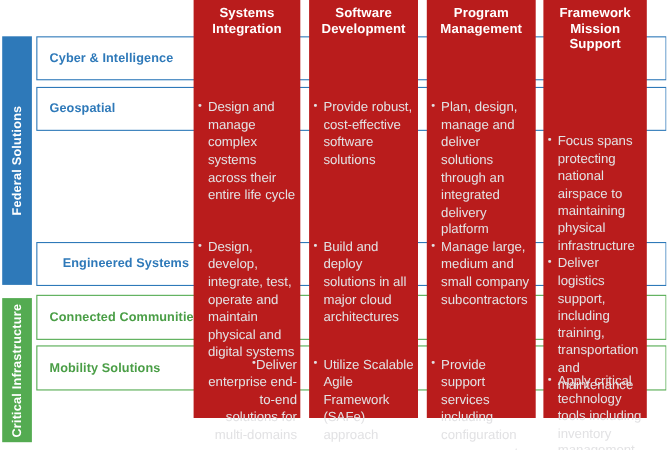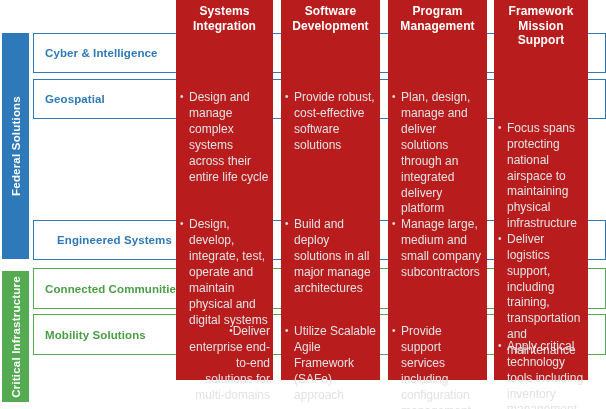--- a/index.html
+++ b/index.html
@@ -153,21 +153,21 @@
       <div class="bullet" style="top:57px;"><span>Design and manage complex systems across their entire life cycle</span></div>
       <div class="bullet" style="top:184px;"><span>Design, develop, integrate, test, operate and maintain physical and digital systems</span></div>
       <div class="bullet" style="top:291px;text-align:right;"><span>Deliver enterprise end-to-end solutions for multi-domains</span></div>
     </div>
   </div>
 
   <div class="col" style="left:281px;width:99px;">
     <div class="col-head">Software Development</div>
     <div class="bullets">
       <div class="bullet" style="top:57px;"><span>Provide robust, cost-effective software solutions</span></div>
-      <div class="bullet" style="top:184px;"><span>Build and deploy solutions in all major manage architectures</span></div>
+      <div class="bullet" style="top:184px;"><span>Build and deploy solutions in all major cloud architectures</span></div>
       <div class="bullet" style="top:291px;"><span>Utilize Scalable Agile Framework (SAFe) approach</span></div>
     </div>
   </div>
 
   <div class="col" style="left:388px;width:99px;">
     <div class="col-head">Program Management</div>
     <div class="bullets">
       <div class="bullet" style="top:57px;"><span>Plan, design, manage and deliver solutions through an integrated delivery platform</span></div>
       <div class="bullet" style="top:184px;"><span>Manage large, medium and small company subcontractors</span></div>
       <div class="bullet" style="top:291px;"><span>Provide support services including configuration management, data management, quality and risk management and procurement</span></div>

